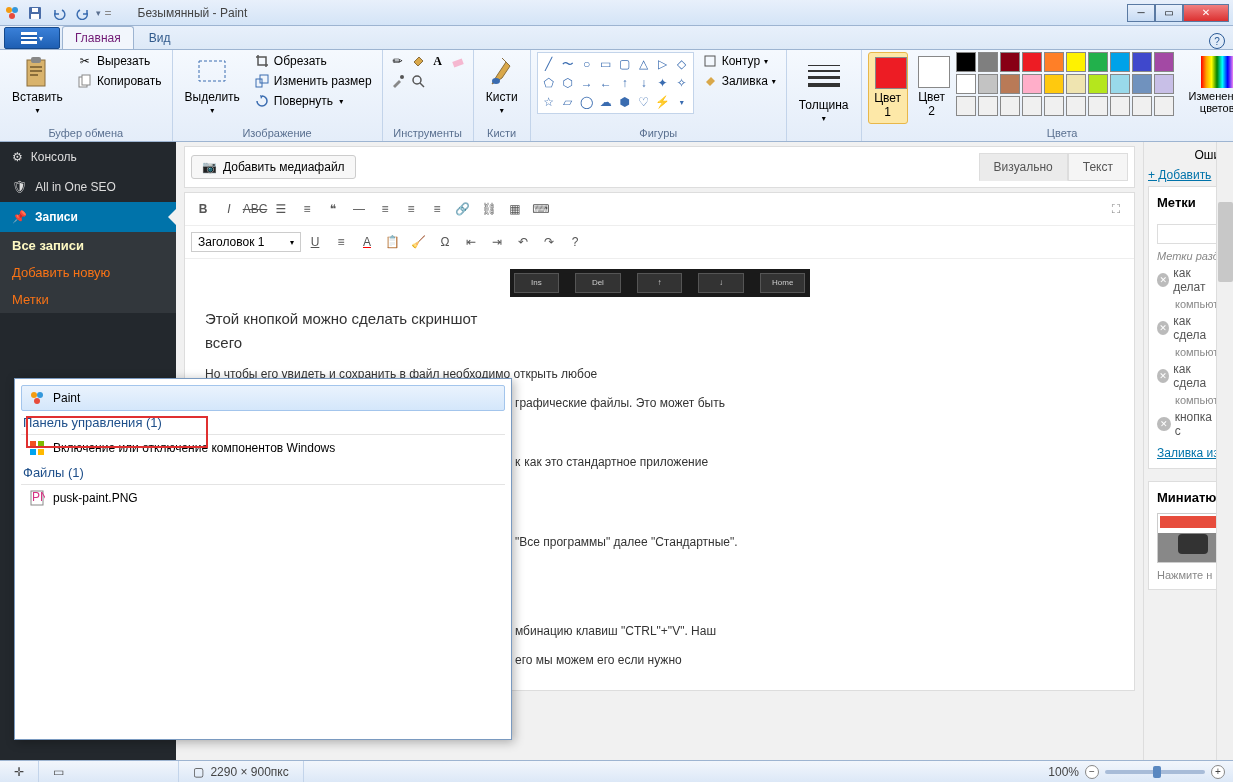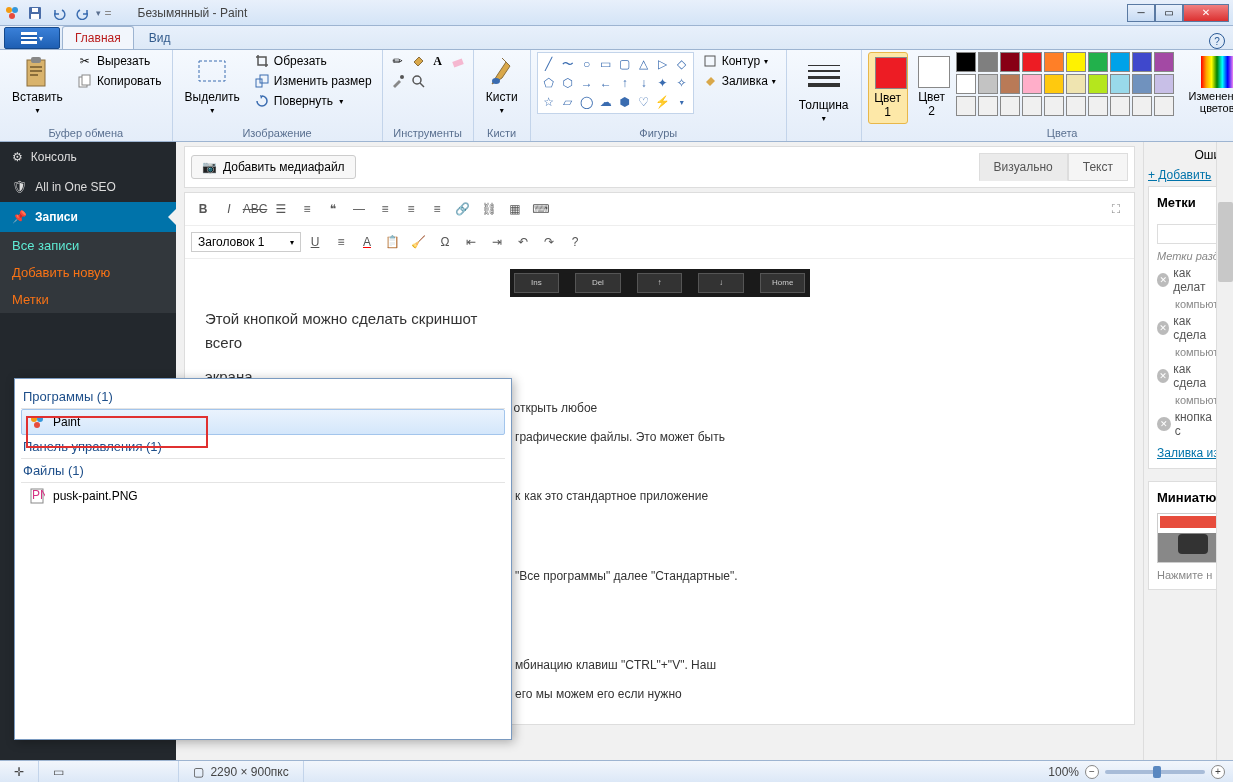--- a/index.html
+++ b/index.html
@@ -11,21 +11,21 @@
 .title-text{margin-left:24px;color:#444}
 .win-controls{margin-left:auto;display:flex}
 .win-btn{width:28px;height:18px;border:1px solid #5a7aa3;background:linear-gradient(#e8f0fb,#c7dbf3);display:flex;align-items:center;justify-content:center;font-size:10px}
 .win-btn.close{background:linear-gradient(#f08080,#dc3030);color:#fff;width:46px}
 .ribbon-tabs{height:24px;background:linear-gradient(#e8f0fb,#dde9f7);display:flex;align-items:flex-end;border-bottom:1px solid #9db4d1;padding-left:4px}
 .file-btn{width:56px;height:22px;background:linear-gradient(#3a80d8,#1e5fb3);border:1px solid #15498c;border-radius:2px;display:flex;align-items:center;justify-content:center;color:#fff}
 .menu-glyph{width:16px;height:12px;background:#fff;position:relative}
 .menu-glyph::before,.menu-glyph::after{content:"";position:absolute;left:0;right:0;height:2px;background:#1e5fb3}
 .menu-glyph::before{top:3px}.menu-glyph::after{top:7px}
 .rtab{padding:4px 12px;border:1px solid transparent;border-bottom:none;margin-left:2px;color:#315a8c}
-.rtab.active{background:#f2f6fc;border-color:#9db4d1;border-radius:3px 3px 0 0;color:#b91c1c}
+.rtab.active{background:#f2f6fc;border-color:#9db4d1;border-radius:3px 3px 0 0;color:#701a75}
 .help-icon{margin-left:auto;margin-right:8px;color:#2a5a96;width:16px;height:16px;border:1px solid #2a5a96;border-radius:50%;display:flex;align-items:center;justify-content:center;font-size:10px}
 .ribbon{height:92px;background:linear-gradient(#f5f9fe,#e4edf9);border-bottom:1px solid #9db4d1;display:flex}
 .rgroup{border-right:1px solid #c3d4ea;padding:2px 6px 0;display:flex;flex-direction:column;height:100%}
 .rgroup-body{flex:1;display:flex;align-items:flex-start;gap:4px}
 .rgroup-label{text-align:center;font-size:11px;color:#5a7090;padding:2px 0;position:relative}
 .big-btn{display:flex;flex-direction:column;align-items:center;gap:2px;padding:4px 6px;border-radius:3px;min-width:40px}
 .big-icon{width:32px;height:32px;display:flex;align-items:center;justify-content:center}
 .small-row{display:flex;align-items:center;gap:4px;padding:1px 4px;border-radius:2px;white-space:nowrap}
 .small-icon{width:16px;height:16px;display:inline-flex;align-items:center;justify-content:center;flex-shrink:0}
 .tool-grid{display:grid;grid-template-columns:repeat(4,18px);gap:2px}
@@ -38,21 +38,21 @@
 .thickness{width:40px;height:40px;display:flex;flex-direction:column;justify-content:center;gap:4px;padding:0 4px}
 .thickness div{height:1px;background:#333}.thickness div:nth-child(2){height:2px}.thickness div:nth-child(3){height:3px}.thickness div:nth-child(4){height:4px}
 .rainbow{width:32px;height:32px;background:linear-gradient(90deg,red,orange,yellow,green,cyan,blue,violet)}
 
 .doc-area{position:absolute;top:142px;left:0;right:0;bottom:22px;background:#fff;display:flex}
 .wp-sidebar{width:176px;background:#23282d;color:#eee;display:flex;flex-direction:column}
 .wp-item{padding:8px 12px;display:flex;align-items:center;gap:8px;font-size:13px;color:#ddd}
 .wp-item.current{background:#0073aa;color:#fff;font-weight:600;position:relative}
 .wp-item.current::after{content:"";position:absolute;right:0;top:50%;transform:translateY(-50%);border:8px solid transparent;border-right-color:#f1f1f1}
 .wp-sub{padding:6px 12px 6px 12px;background:#32373c;font-size:13px;color:#f97316}
-.wp-sub.active{color:#5eead4;font-weight:400}
+.wp-sub.active{color:#fef9c3;font-weight:700}
 .wp-main{flex:1;background:#f1f1f1;padding:4px 8px;position:relative;overflow:hidden}
 .wp-toolbar{background:#fff;border:1px solid #ddd;padding:6px;margin-bottom:4px;display:flex;align-items:center;gap:8px}
 .media-btn{border:1px solid #ccc;background:#f7f7f7;padding:4px 10px;border-radius:3px;display:flex;align-items:center;gap:6px}
 .editor-tabs{margin-left:auto;display:flex}
 .etab{padding:6px 14px;border:1px solid #ddd;background:#f5f5f5;color:#555}
 .etab.active{background:#ebebeb;border-bottom-color:#ebebeb}
 .tinymce{background:#fff;border:1px solid #ddd}
 .tm-row{display:flex;gap:2px;padding:4px 6px;border-bottom:1px solid #eee;align-items:center}
 .tm-btn{width:24px;height:24px;display:flex;align-items:center;justify-content:center;color:#555;border-radius:2px}
 .tm-select{border:1px solid #ccc;padding:2px 6px;min-width:110px;display:flex;align-items:center;justify-content:space-between;background:#fff}
@@ -466,21 +466,20 @@
       </div>
       <div class="content">
         <div class="kb-img">
             <span>Ins</span>
             <span>Del</span>
             <span>↑</span>
             <span>↓</span>
             <span>Home</span>
           </div>
         <p class="caption">Этой кнопкой можно сделать скриншот всего</p>
-        <p class="caption">экрана</p>
         <p>Но чтобы его увидеть и сохранить в файл необходимо открыть любое</p>
         <p style="padding-left:310px">графические файлы. Это может быть</p>
         <p style="padding-left:310px;margin-top:40px"><span style="margin-right:4px">к</span><span>как это стандартное приложение</span></p>
         <p style="padding-left:310px;margin-top:60px">"Все программы" далее "Стандартные".</p>
         <p style="padding-left:310px;margin-top:70px">мбинацию клавиш "CTRL"+"V". Наш</p>
         <p style="padding-left:310px">его мы можем его если нужно</p>
       </div>
     </div>
   </div>
   <div class="wp-right">
@@ -516,32 +515,42 @@
       <div style="width:70px;height:50px;background:linear-gradient(#fff 40%,#888 40%);border:1px solid #ccc;margin:6px 0;position:relative">
           <div style="position:absolute;top:2px;left:2px;right:2px;height:12px;background:#e74c3c"></div>
           <div style="position:absolute;bottom:8px;left:20px;width:30px;height:20px;background:#333;border-radius:4px"></div>
         </div>
       <div style="color:#888;font-size:11px">Нажмите н</div>
     </div>
   </div>
 </div>
 
 <div class="start-menu">
-  <div class="sm-section">Программы (1)</div>
   <div class="sm-item highlight">
     <span class="small-icon">
         <svg width="16" height="16">
           <circle cx="5" cy="5" r="3" fill="#f39c12"></circle>
           <circle cx="11" cy="5" r="3" fill="#3498db"></circle>
           <circle cx="8" cy="11" r="3" fill="#e74c3c"></circle>
         </svg>
       </span>
     <span>Paint</span>
   </div>
   <div class="sm-section">Панель управления (1)</div>
+  <div class="sm-item">
+    <span class="small-icon">
+        <svg width="16" height="16">
+          <rect x="1" y="1" width="6" height="6" fill="#f25022"></rect>
+          <rect x="9" y="1" width="6" height="6" fill="#7fba00"></rect>
+          <rect x="1" y="9" width="6" height="6" fill="#00a4ef"></rect>
+          <rect x="9" y="9" width="6" height="6" fill="#ffb900"></rect>
+        </svg>
+      </span>
+    <span>Включение или отключение компонентов Windows</span>
+  </div>
   <div class="sm-section">Файлы (1)</div>
   <div class="sm-item">
     <span class="small-icon">
         <svg width="16" height="16">
           <rect x="2" y="1" width="12" height="14" fill="#fff" stroke="#888"></rect>
           <text x="3" y="11" font-size="5" fill="#d63384">PNG</text>
         </svg>
       </span>
     <span>pusk-paint.PNG</span>
   </div>

